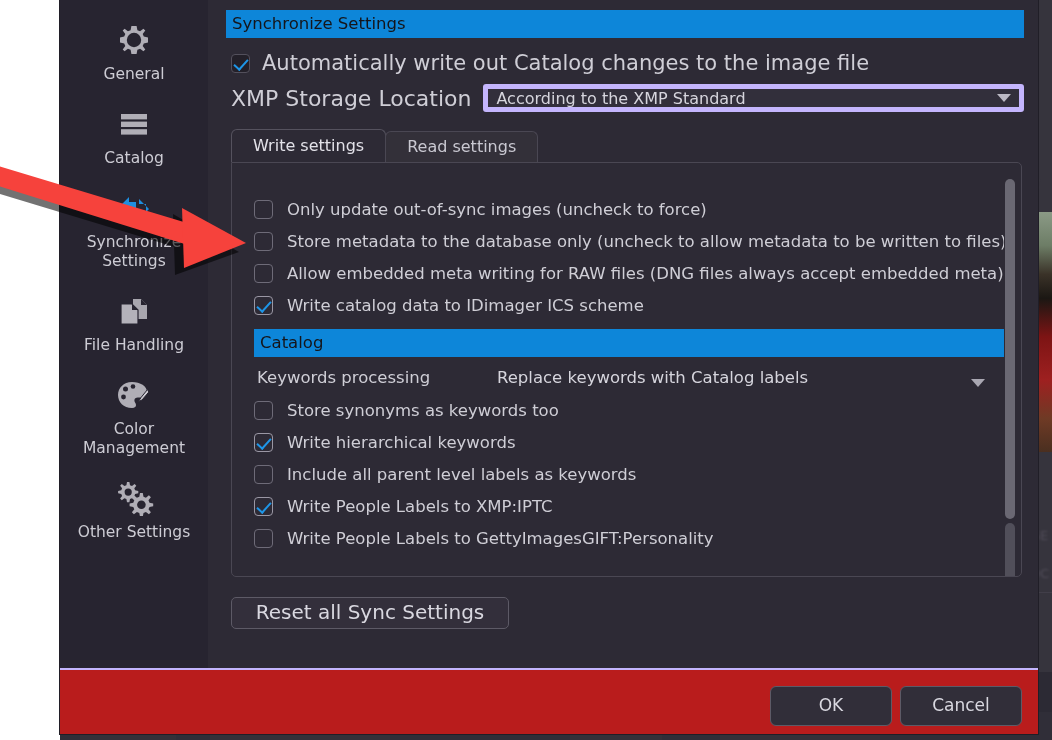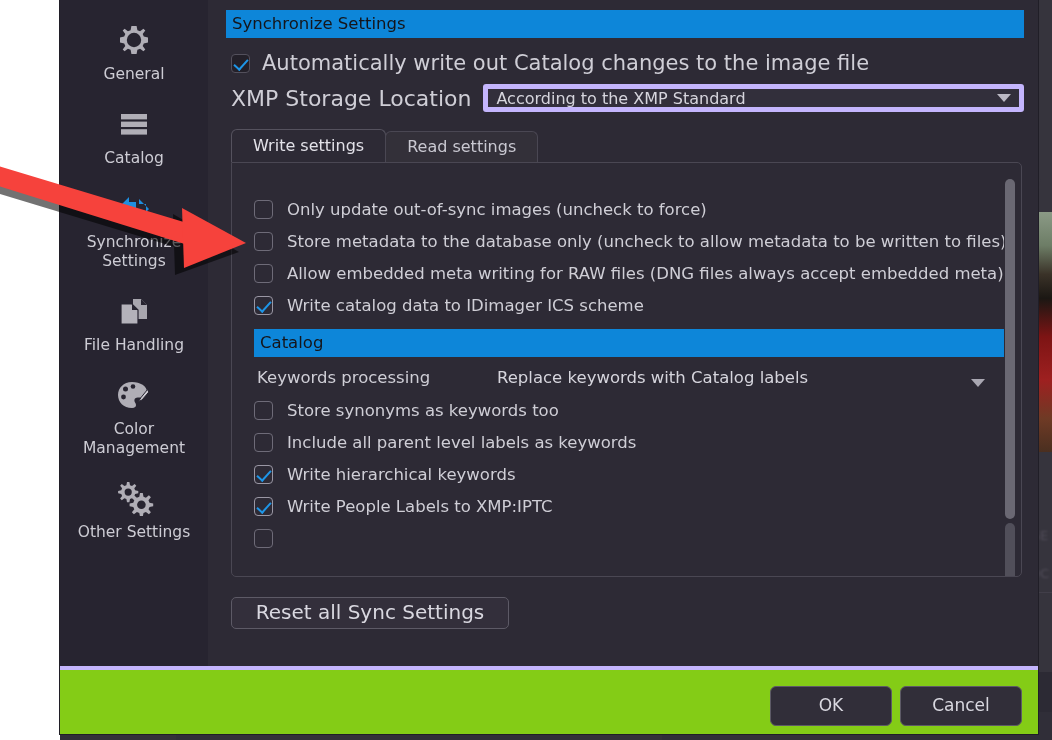--- a/index.html
+++ b/index.html
@@ -348,23 +348,23 @@
   }
   .btn-reset {
     width: 276px;
     height: 30px;
     line-height: 28px;
   }
 
   
   .footer {
     height: 64px;
-    background: #84cc16;
+    background: #b91c1c;
     position: relative;
-    border-top: 4px solid #c4b5fd;
+    border-top: 2px solid #c4b5fd;
   }
   .btn-foot {
     position: absolute;
     top: 16px;
     width: 120px;
     height: 38px;
     line-height: 36px;
     font-size: 17px;
     background: #312e39;
     border: 1px solid #5d5a66;
@@ -544,33 +544,34 @@
                 <div class="val">Replace keywords with Catalog labels</div>
                 <div class="caret"></div>
               </div>
             </div>
 
             <div class="opt-row">
               <div class="cbox"></div>
               <div class="cbox-label">Store synonyms as keywords too</div>
             </div>
             <div class="opt-row">
+              <div class="cbox checked"></div>
+              <div class="cbox-label">Write hierarchical keywords</div>
+            </div>
+            <div class="opt-row">
               <div class="cbox"></div>
               <div class="cbox-label">Include all parent level labels as keywords</div>
             </div>
             <div class="opt-row">
               <div class="cbox checked"></div>
-              <div class="cbox-label">Write hierarchical keywords</div>
-            </div>
-            <div class="opt-row">
-              <div class="cbox checked"></div>
               <div class="cbox-label">Write People Labels to XMP:IPTC</div>
             </div>
             <div class="opt-row">
               <div class="cbox"></div>
+              <div class="cbox-label">Write People Labels to GettyImagesGIFT:Personality</div>
             </div>
           </div>
 
           <div class="vscroll">
             <div class="vthumb"></div>
             <div class="vthumb2"></div>
           </div>
         </div>
 
         <div class="reset-wrap">

